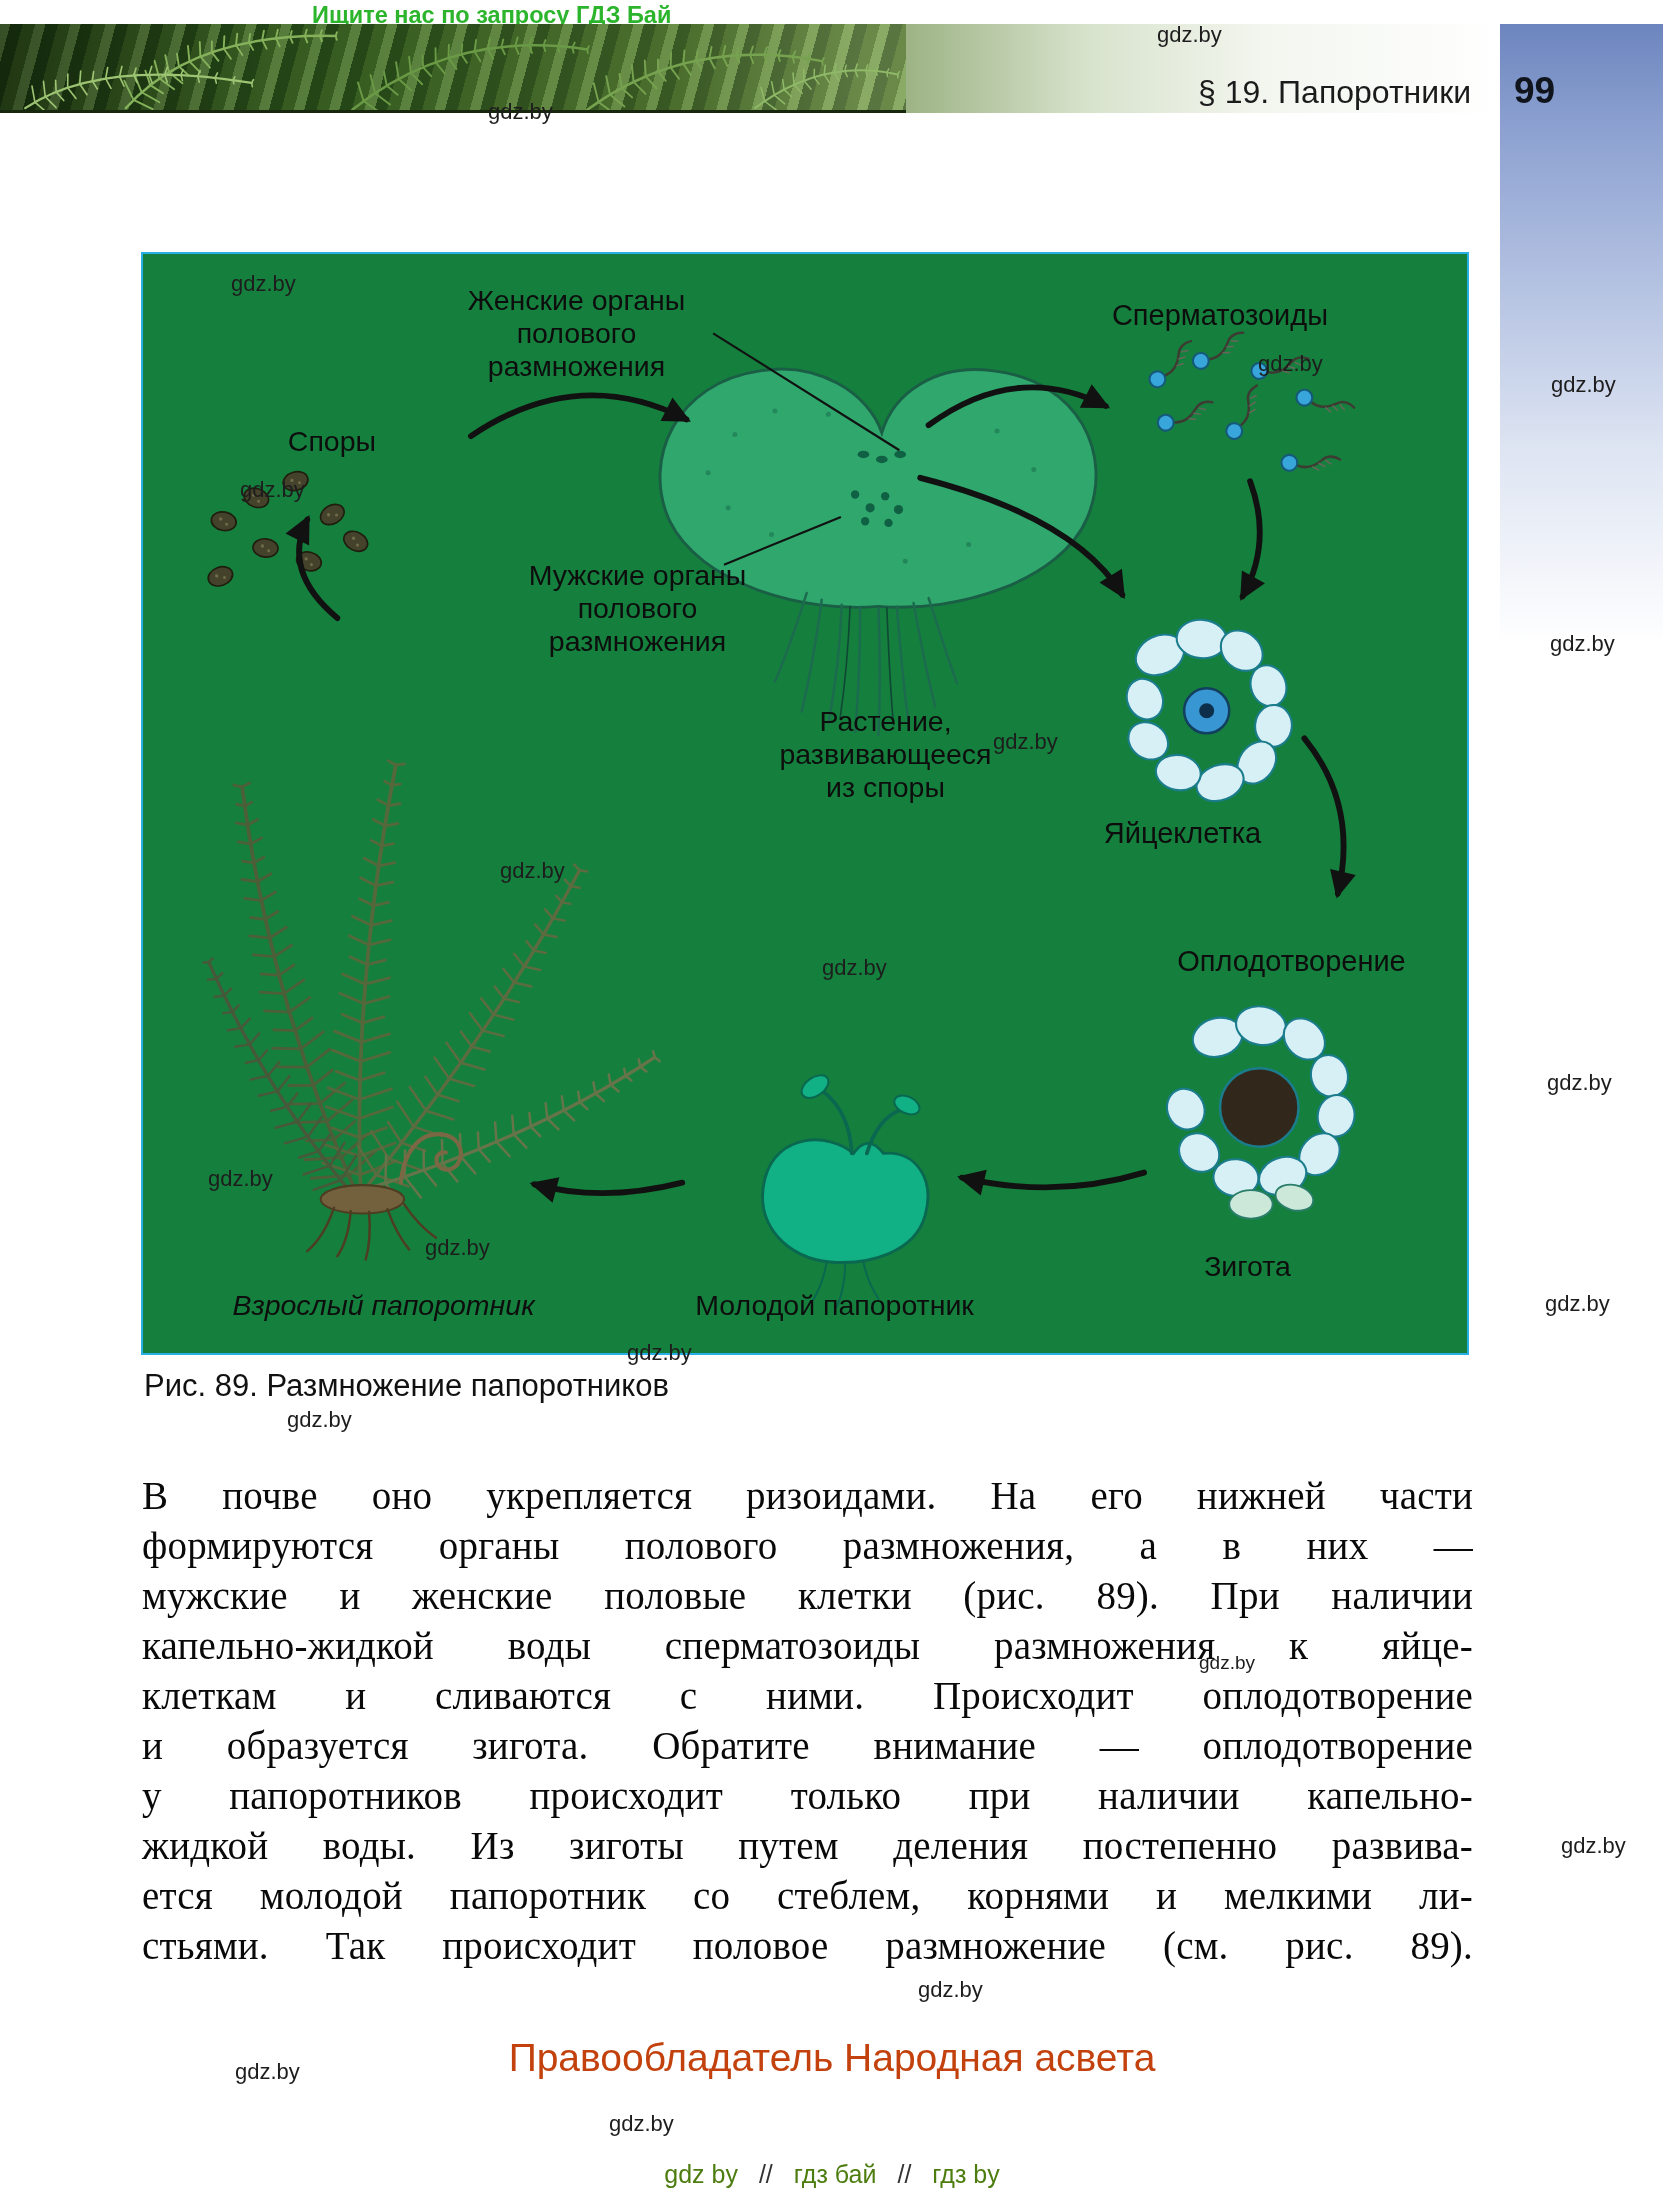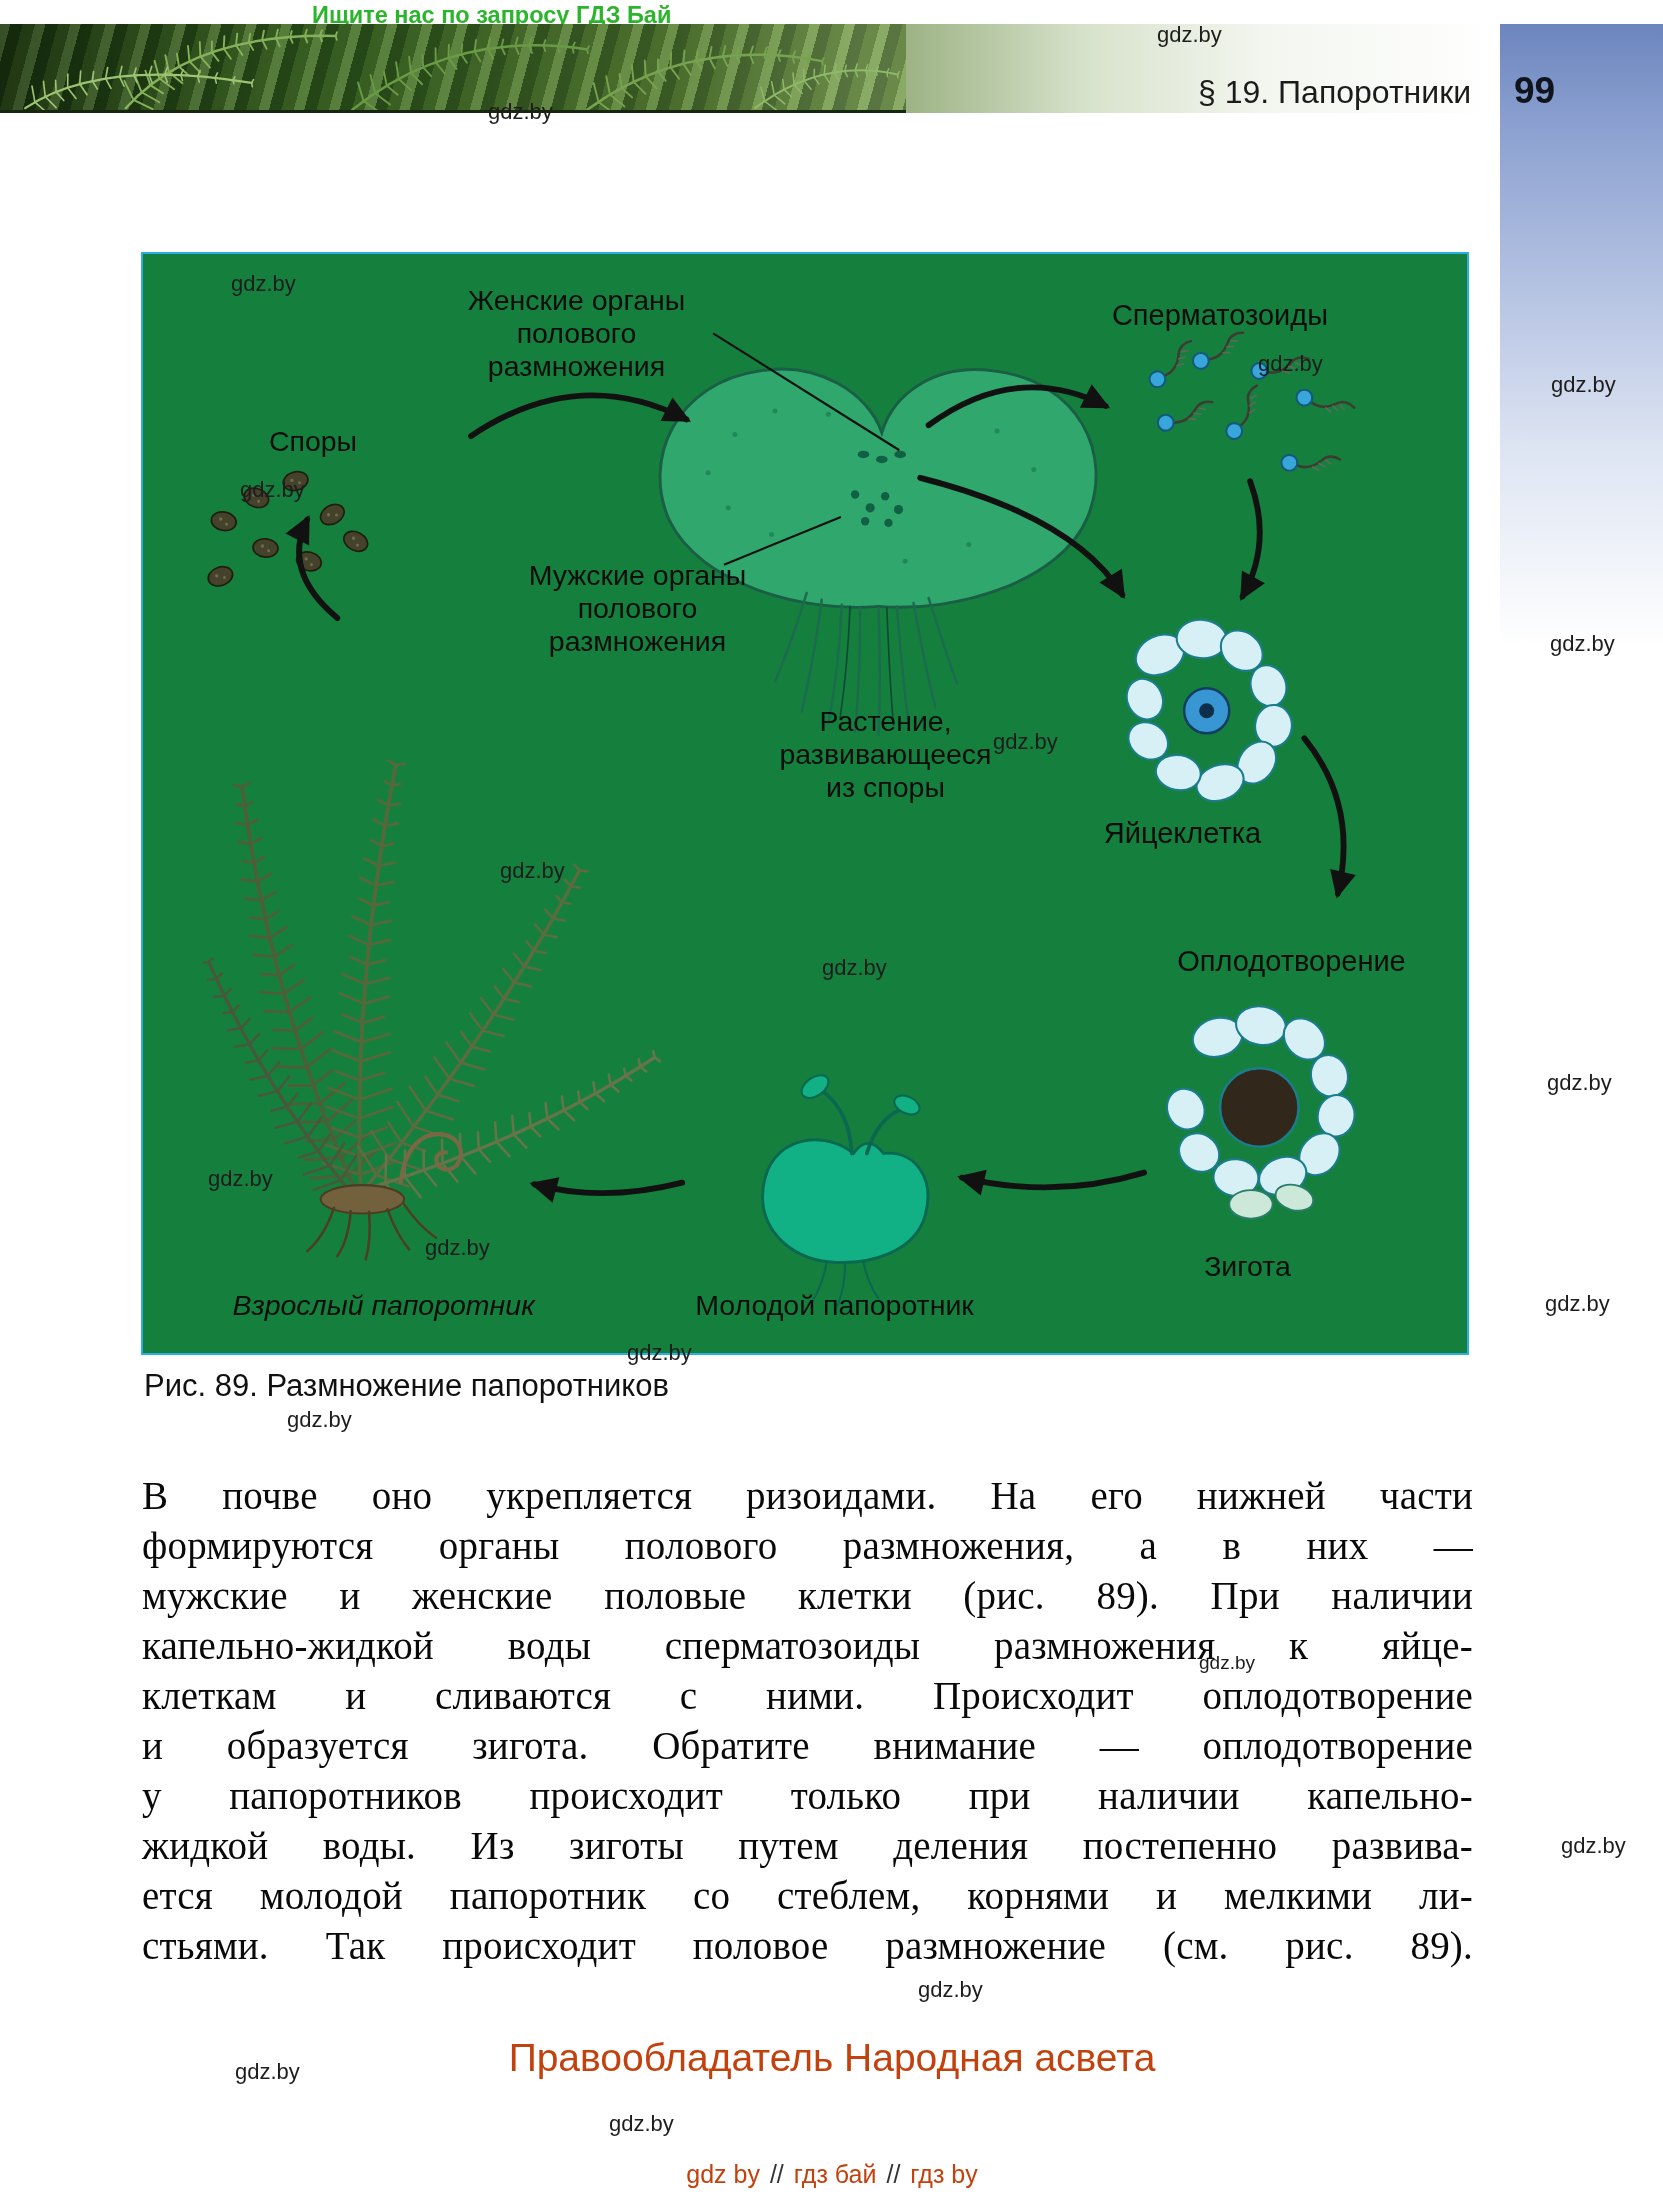--- a/index.html
+++ b/index.html
@@ -41,21 +41,21 @@
 
   .para{position:absolute;left:142px;top:1471px;width:1331px;
     font-family:"Liberation Serif",serif;font-size:39px;color:#090909;}
   .pline{text-align:justify;text-align-last:justify;line-height:50px;letter-spacing:0.2px;}
 
   .copyright{position:absolute;left:0;top:2036px;width:1664px;text-align:center;
     font-size:39px;color:#c2410c;}
 
   .links{position:absolute;left:0;top:2160px;width:1664px;text-align:center;
     font-size:25px;color:#333;}
-  .links a{color:#c2410c;text-decoration:none;margin:0 10px;cursor:pointer;}
+  .links a{color:#4d7c0f;text-decoration:none;margin:0 21px;cursor:pointer;}
 </style>
 </head>
 <body>
 
 <div class="page">
 
   <div class="top-notice">Ищите нас по запросу ГДЗ Бай</div>
 
   <div class="banner">
     <div class="banner-photo">
@@ -654,21 +654,21 @@
       <g stroke="#111" stroke-width="2.5">
         <line x1="682" y1="95" x2="905" y2="235"></line>
         <line x1="695" y1="372" x2="835" y2="315"></line>
       </g>
     </svg>
 
     <div class="fig-label" style="left:289px;top:30px;width:289px;">Женские органы
 полового
 размножения</div>
     <div class="fig-label b" style="left:964px;top:45px;width:226px;">Сперматозоиды</div>
-    <div class="fig-label" style="left:107px;top:171px;width:126px;">Споры</div>
+    <div class="fig-label" style="left:107px;top:171px;width:126px;text-align:right;">Споры</div>
     <div class="fig-label" style="left:348px;top:305px;width:293px;">Мужские органы
 полового
 размножения</div>
     <div class="fig-label" style="left:604px;top:451px;width:277px;">Растение,
 развивающееся
 из споры</div>
     <div class="fig-label b" style="left:922px;top:563px;width:235px;">Яйцеклетка</div>
     <div class="fig-label b" style="left:989px;top:691px;width:319px;">Оплодотворение</div>
     <div class="fig-label" style="left:1031px;top:996px;width:147px;">Зигота</div>
     <div class="fig-label" style="left:503px;top:1035px;width:377px;">Молодой папоротник</div>

